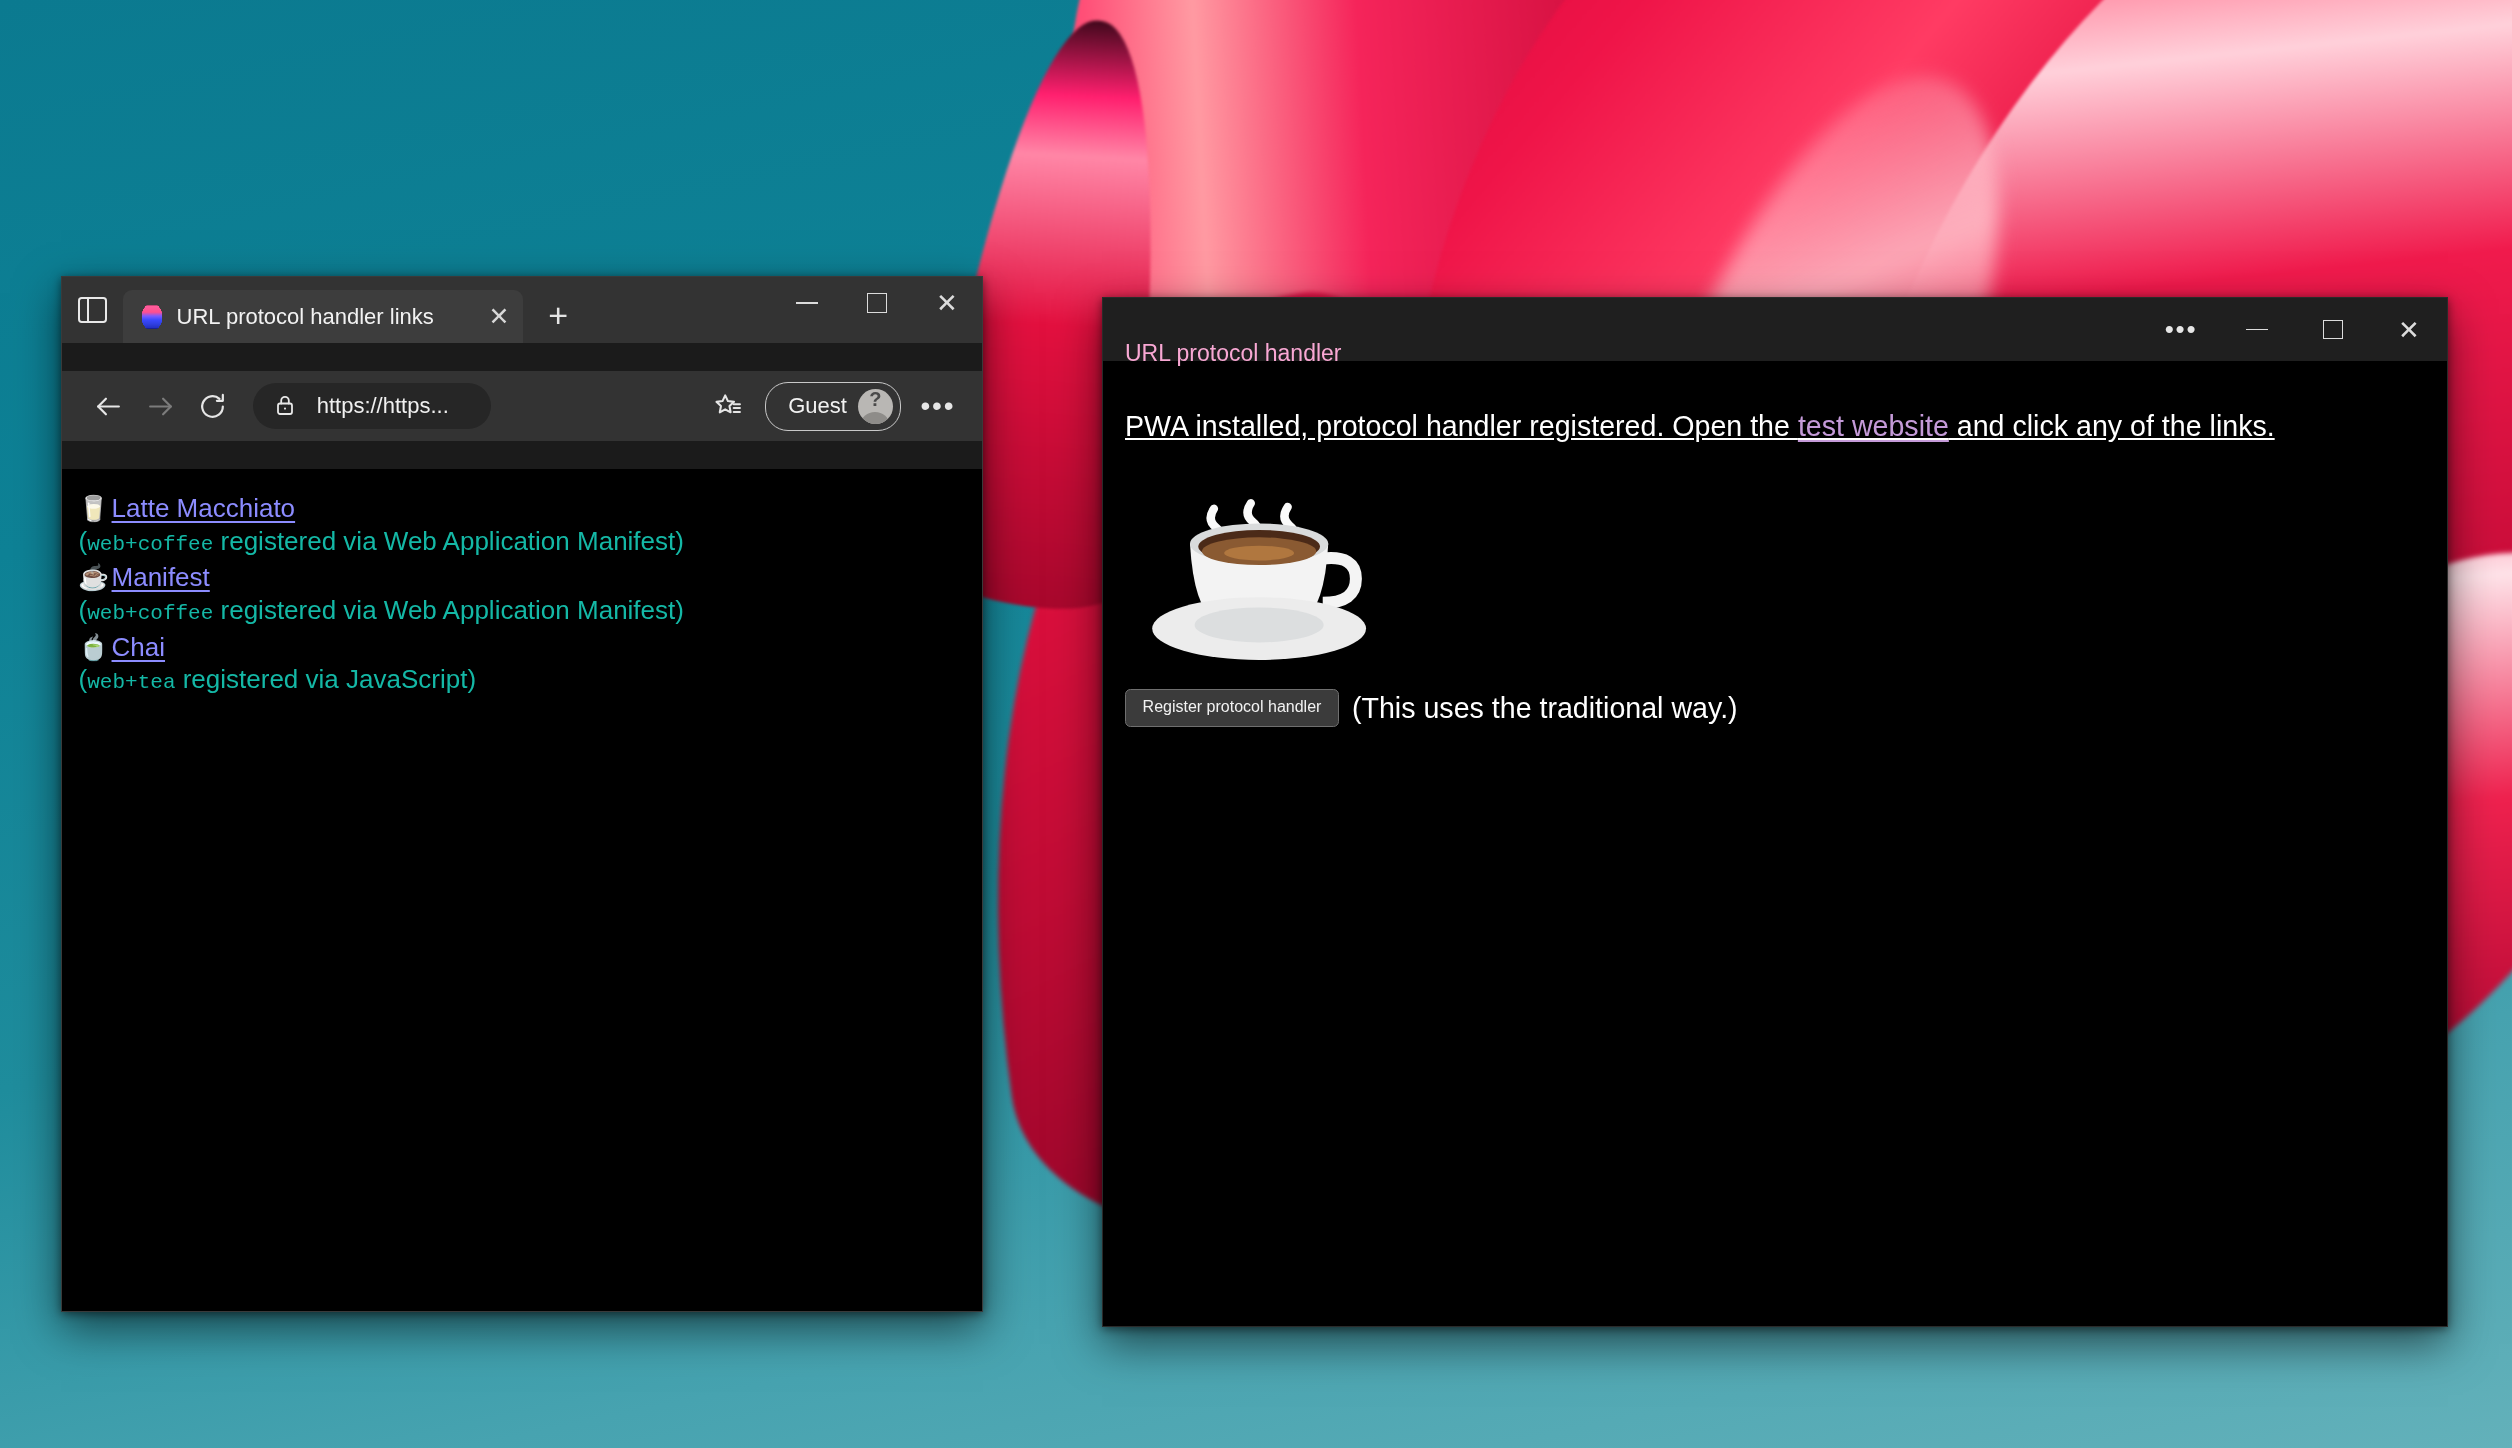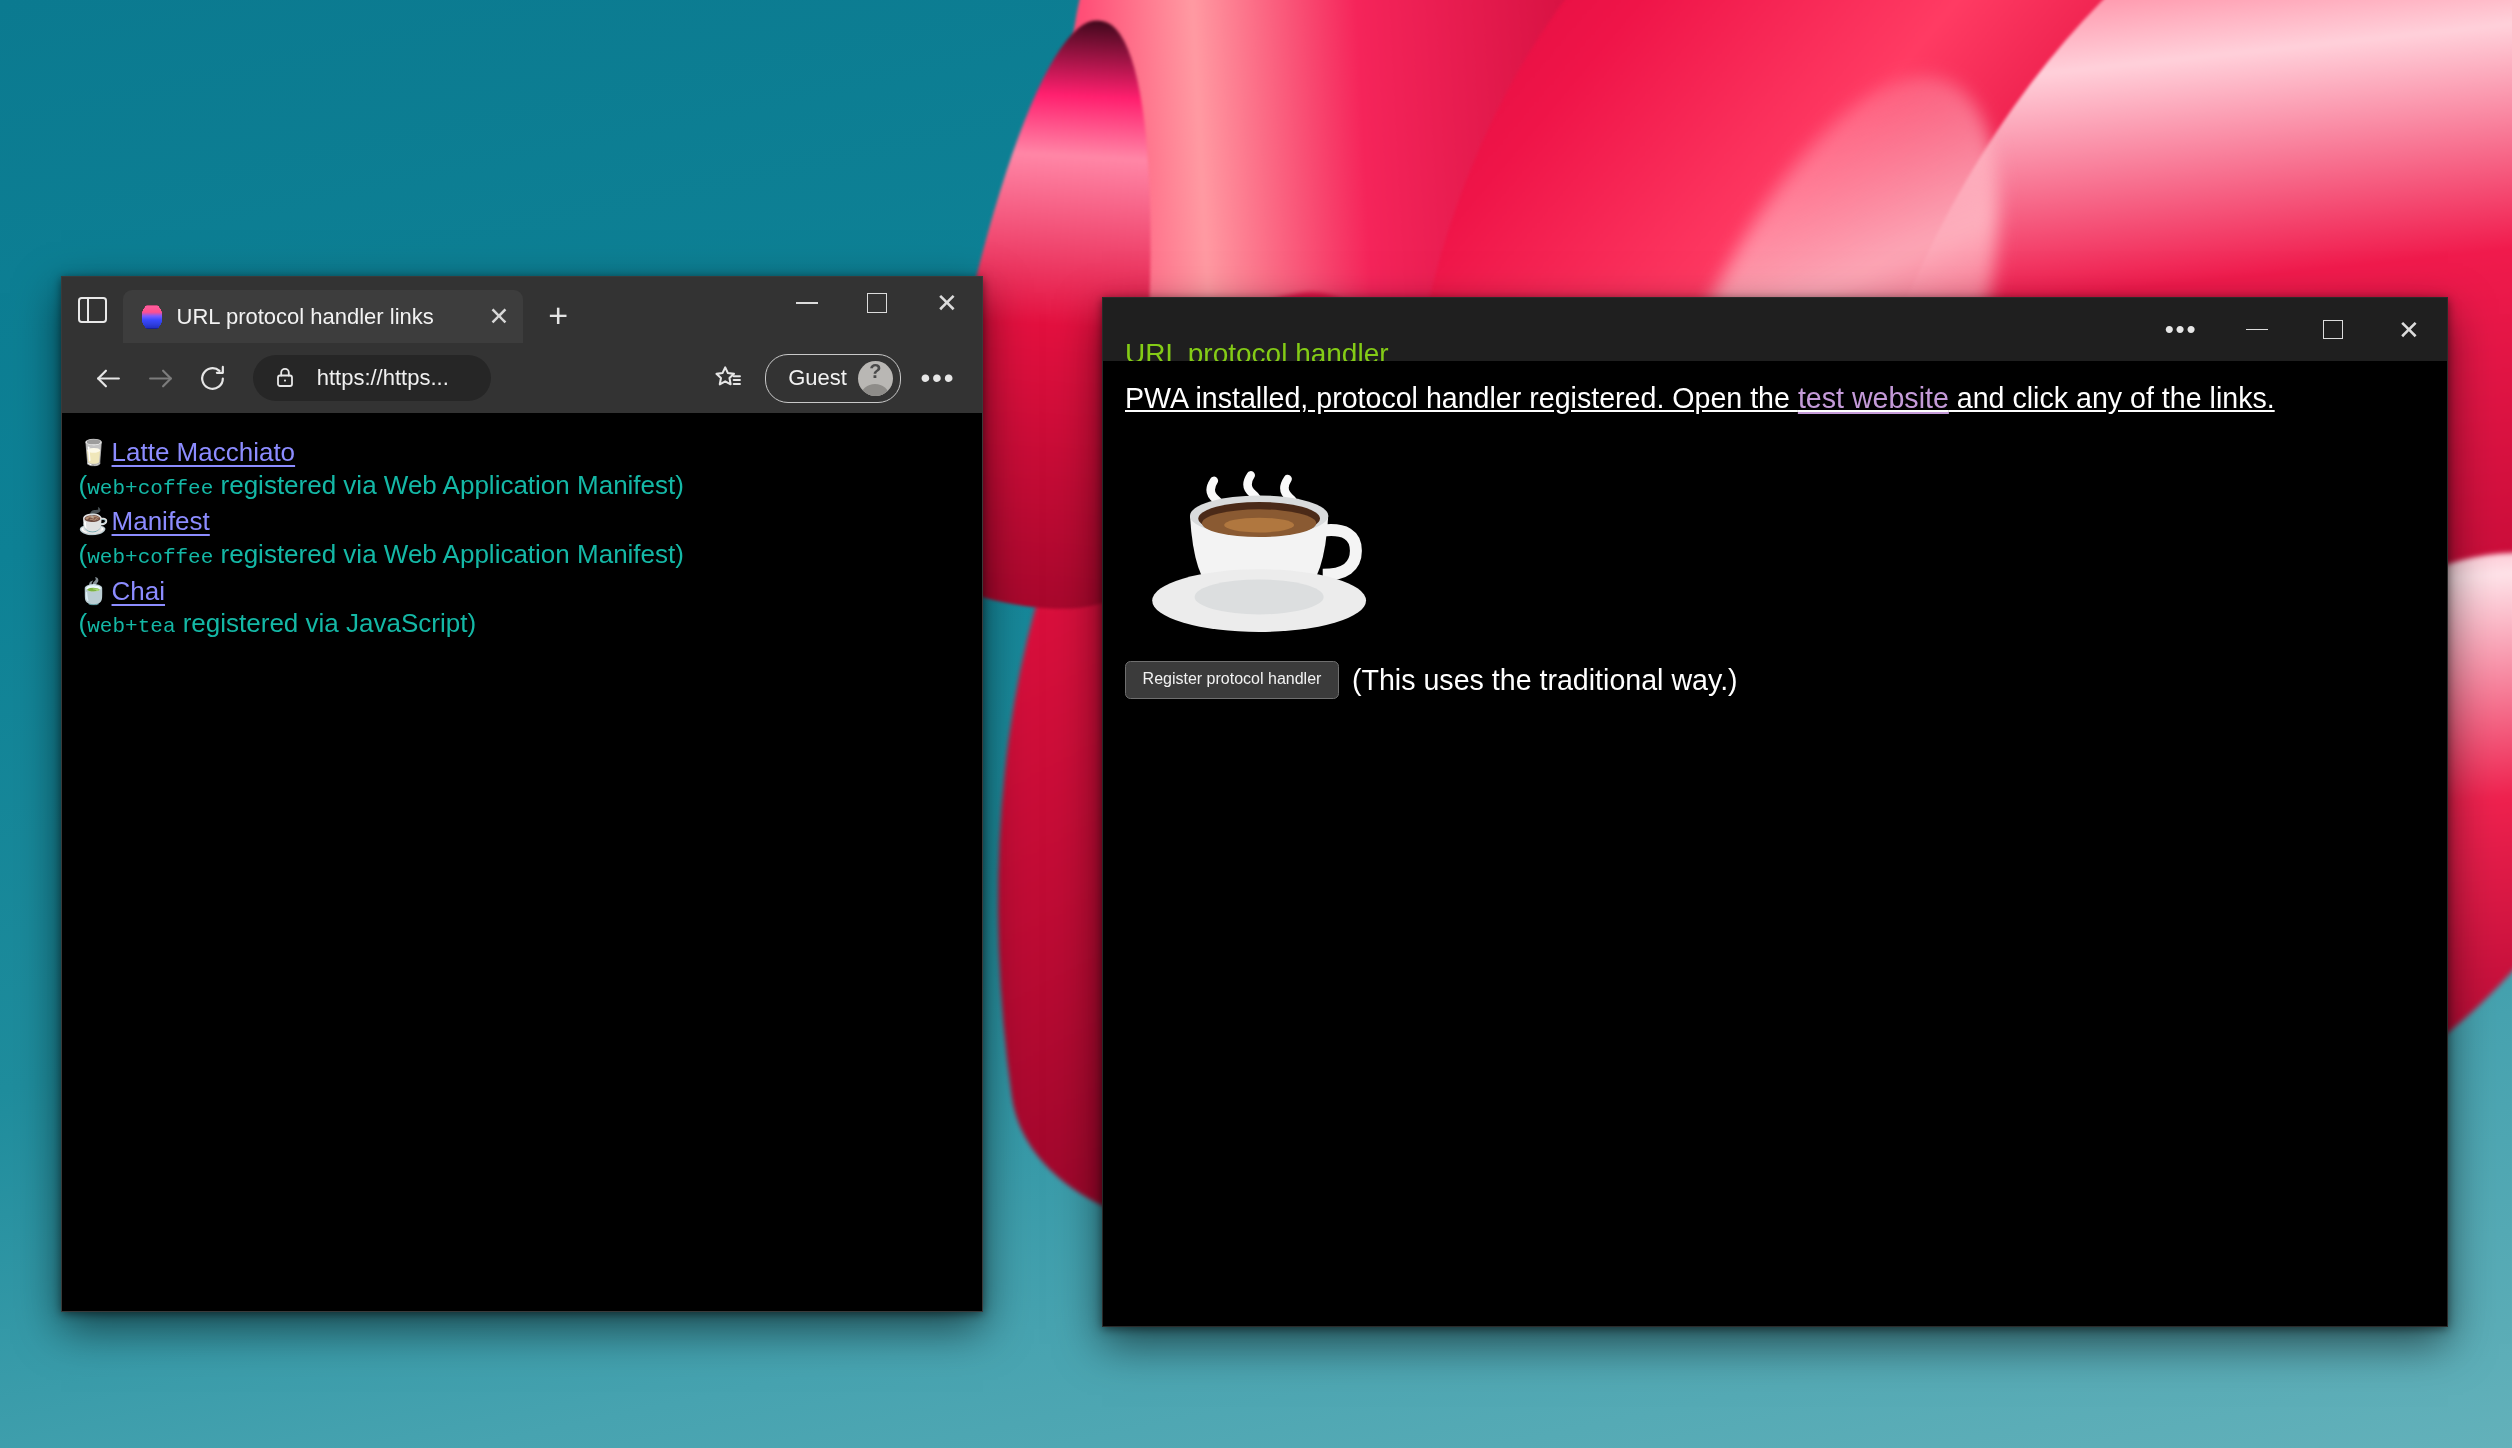--- a/index.html
+++ b/index.html
@@ -66,20 +66,21 @@
     background: linear-gradient(140deg, #ff5f86 0%, #ffe3e9 18%, #ef224f 48%, #b20832 86%);
     border-radius: 58% 42% 48% 52% / 64% 48% 52% 36%;
     transform: rotate(36deg);
     filter: blur(2.8px);
   }
 
   
   .window {
     position: absolute;
     box-shadow: 0 16.6px 42px rgba(0,0,0,0.55), 0 1.8px 9.2px rgba(0,0,0,0.5);
+    gap: 28px;
   }
 
   
   #browser-window {
     left: 61px; top: 276px; width: 922px; height: 1036px;
     background: #1b1b1b;
     border: 0.9px solid #3a3a3a;
     box-sizing: border-box;
     display: flex; flex-direction: column;
   }
@@ -231,21 +232,21 @@
     background: #000000;
     border: 0.9px solid #2a2a2a;
     box-sizing: border-box;
     display: flex; flex-direction: column;
   }
   #pwa-titlebar {
     height: 63px; background: #1f1f1f;
     display: flex; align-items: center; flex: none;
     padding-left: 22px; box-sizing: border-box;
   }
-  .pwa-title { color: #84cc16; font-size: 28px; white-space: nowrap; margin-top: 48px; }
+  .pwa-title { color: #f9a8d4; font-size: 23px; white-space: nowrap; margin-top: 48px; }
   .pwa-ctl-group { margin-left: auto; display: flex; align-items: center; height: 63px; }
   .pwa-ctl {
     width: 76px; height: 63px;
     display: flex; align-items: center; justify-content: center;
     color: #e6e6e6;
   }
   .pwa-ctl.dots { font-size: 26px; letter-spacing: 1.8px; line-height: 0.4; }
   #pwa-content {
     flex: 1; background: #000000;
     padding: 20px 0 0 22px; box-sizing: border-box;

